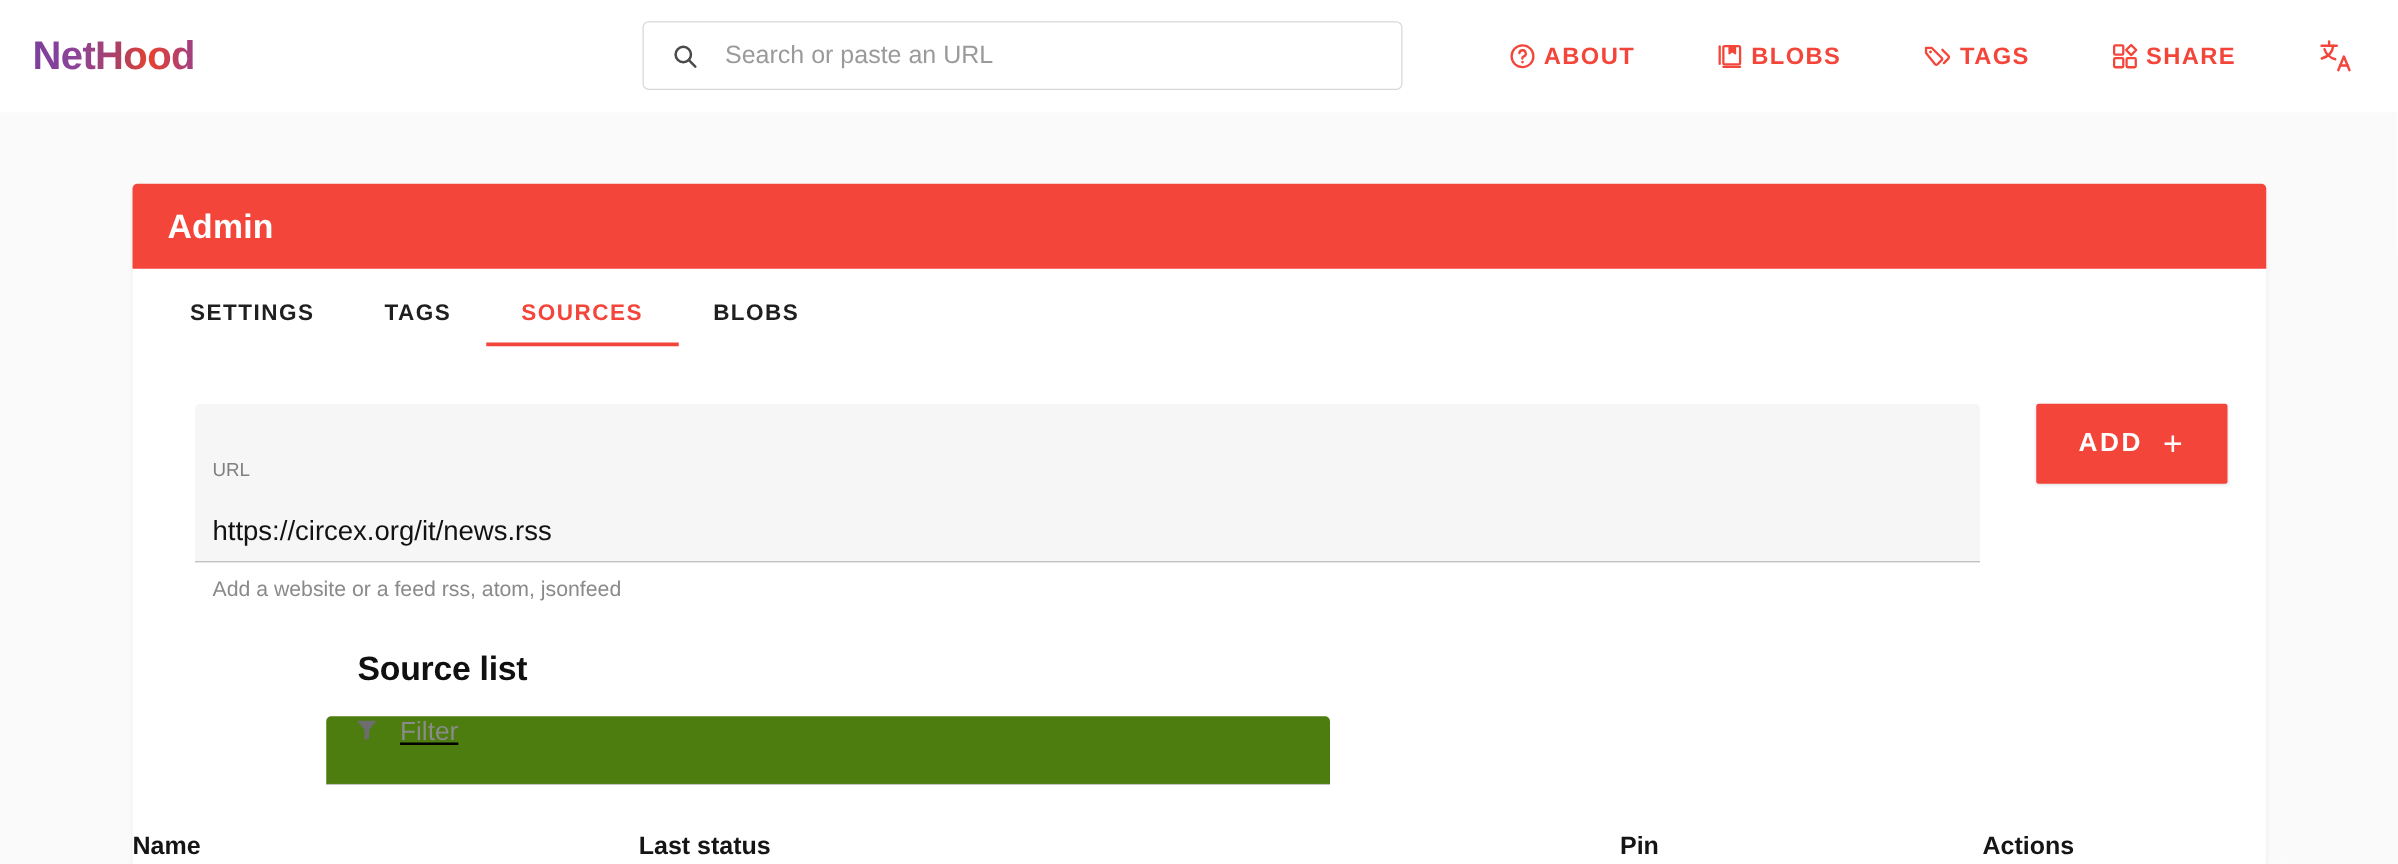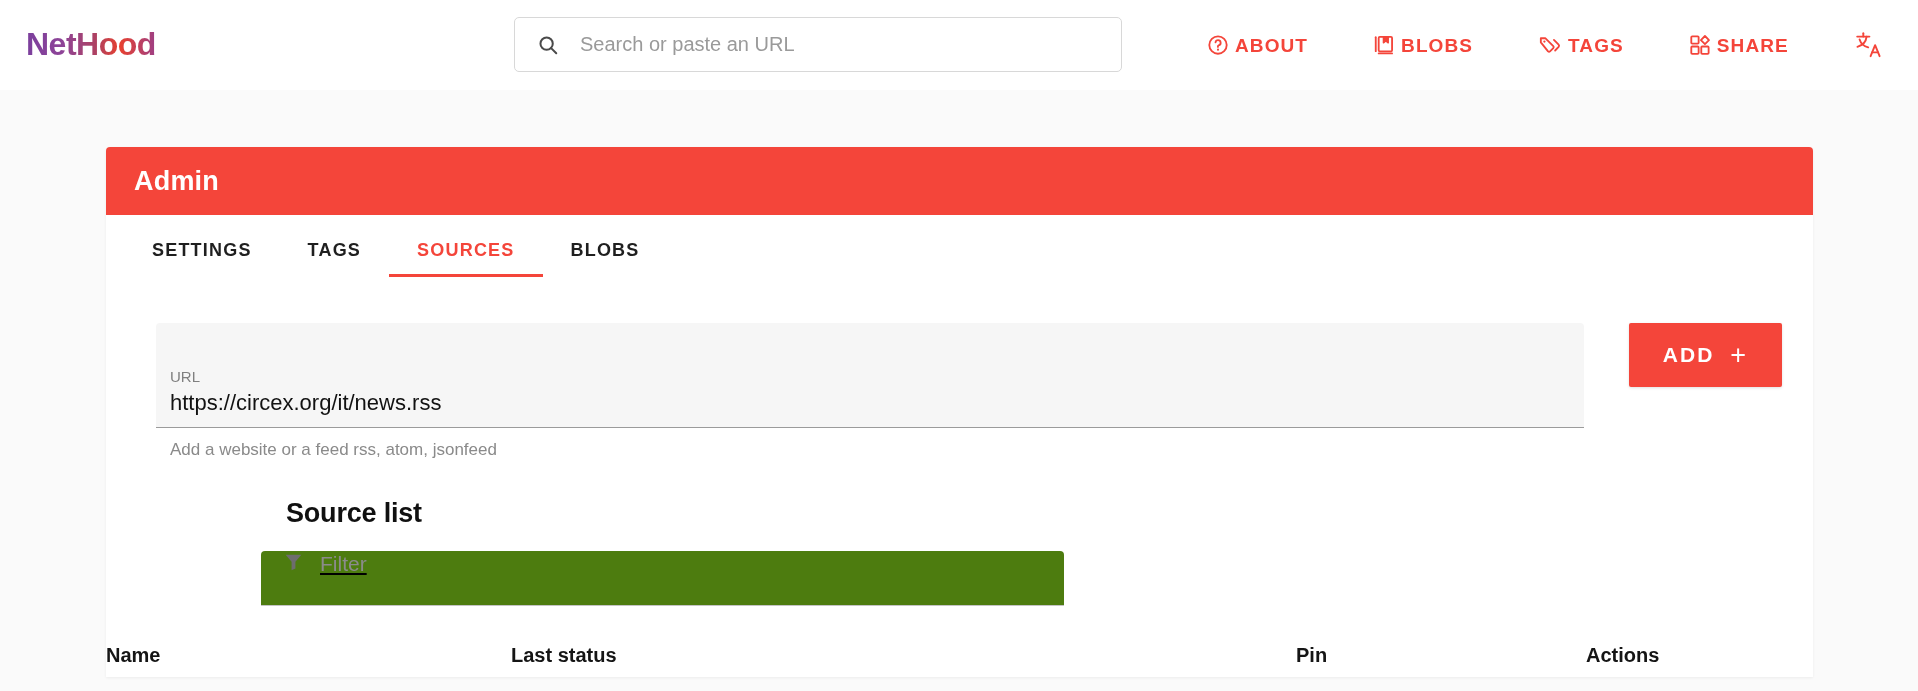--- a/index.html
+++ b/index.html
@@ -204,20 +204,21 @@
   .url-field input {
     border: 0;
     outline: 0;
     background: transparent;
     font-family: "Liberation Sans", sans-serif;
     font-size: 22px;
     color: #121212;
     width: 100%;
     padding: 2px 0 4px 0;
     line-height: 28px;
+    margin-top: 22px;
   }
 
   .hint {
     font-size: 17px;
     color: #8a8a8a;
     margin: 12px 0 16px 64px;
   }
 
   .add-btn {
     margin-left: 45px;

